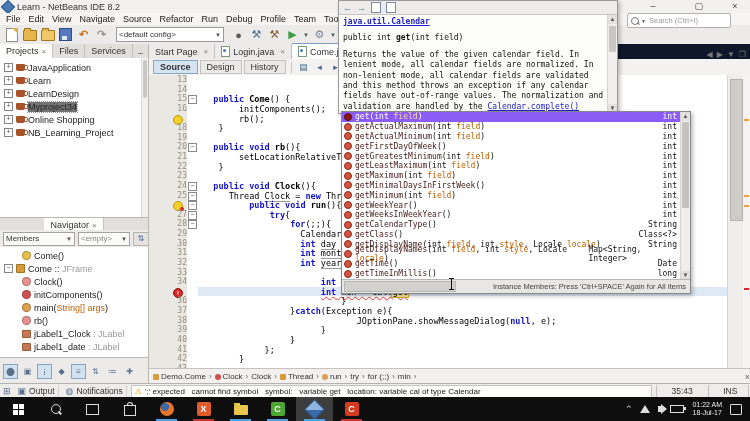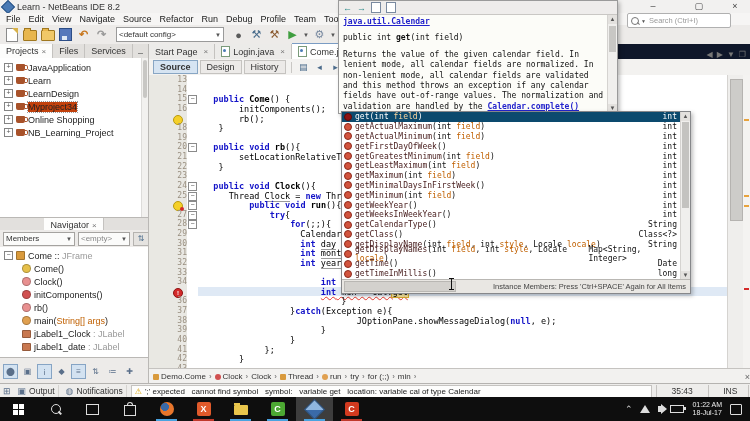--- a/index.html
+++ b/index.html
@@ -34,21 +34,21 @@
   .lp-tab{padding:1px 6px;font-size:9px;color:#333;border-right:1px solid #c4c2bf;height:12px;line-height:12px;}
   .lp-tab.active{background:#fdfdfc;font-weight:normal;}
   .tab-x{color:#777;margin-left:3px;font-size:8px;}
   .panel-min{margin-left:auto;padding:0 5px;color:#555;}
   #lp-tree{left:0;top:58px;width:148px;height:159px;background:#fff;border-right:1px solid #bab8b5;padding-top:3px;}
   .prow{display:flex;align-items:center;height:13px;gap:3px;padding-left:4px;}
   .expander{width:7px;height:7px;border:1px solid #848484;background:#fff;font-size:7px;line-height:5px;text-align:center;color:#555;flex:none;}
   .mug{width:9px;height:7px;background:#a8522a;border-radius:1px 1px 2px 2px;position:relative;flex:none;}
   .mug::after{content:"";position:absolute;right:-3px;top:1px;width:2px;height:3px;border:1px solid #a8522a;border-left:none;border-radius:0 2px 2px 0;}
   .plabel{font-size:9px;}
-  .plabel.sel{background:#c2410c;outline:1px dotted #999;}
+  .plabel.sel{background:#737373;outline:1px dotted #999;}
   #lp-vscroll{left:141px;top:58px;width:6px;height:159px;background:#f2f1ef;border-left:1px solid #dddcda;}
   #lp-vthumb{position:absolute;left:1px;top:2px;width:4px;height:38px;background:#c8c7c4;border-radius:2px;}
   #nav-title{left:0;top:217px;width:148px;height:13px;background:#e2e0dd;border-top:1px solid #bab8b5;border-bottom:1px solid #bab8b5;display:flex;align-items:center;flex-direction:column;}
   #nav-title .lp-tab{background:#fdfdfc;}
   #nav-combos{left:0;top:230px;width:148px;height:17px;background:#edebe9;display:flex;align-items:center;gap:3px;padding:0 3px;border-right:1px solid #bab8b5;}
   .combo{height:12px;background:#fbfbfa;border:1px solid #a5a3a0;display:flex;align-items:center;justify-content:space-between;font-size:8px;padding:0 2px;color:#333;}
   #combo-members{width:66px;}
   #combo-filter{width:46px;color:#888;}
   .sortbtn{width:14px;height:12px;border:1px solid #b5b3b0;background:#e5e3e0;font-size:8px;text-align:center;line-height:11px;color:#4a6a8a;}
   #nav-tree{left:0;top:247px;width:148px;height:110px;background:#fff;border-right:1px solid #bab8b5;padding-top:2px;}
@@ -158,21 +158,21 @@
   #jd-sig{margin:6px 0;}
   #jd-sig b{font-weight:bold;}
   #jd-scroll{position:absolute;right:0;top:14px;bottom:0;width:9px;background:#f0efed;border-left:1px solid #d5d3d0;}
   .sc-btn{height:9px;text-align:center;font-size:6px;color:#555;line-height:9px;background:#e3e1de;}
   .sc-btn.bot{position:absolute;bottom:0;left:0;right:0;}
   #jd-thumb{position:absolute;left:1px;top:11px;width:7px;height:26px;background:#c8c7c4;}
   
   #completion{left:341px;top:111px;width:348px;height:181px;background:#fff;border:1px solid #86878a;z-index:30;box-shadow:2px 2px 4px rgba(0,0,0,.25);}
   #cp-list{position:absolute;left:0;top:0;right:9px;bottom:13px;overflow:hidden;}
   .crow{display:flex;align-items:center;height:9.8px;gap:3px;padding:0 4px 0 2px;font:8px "DejaVu Sans Mono",monospace;color:#111;}
-  .crow.sel{background:#0c4a6e;color:#fff;}
+  .crow.sel{background:#8b5cf6;color:#fff;}
   .ci{width:6px;height:6px;border-radius:50%;background:#d2543e;border:1px solid #8e2a1c;flex:none;}
   .crow.sel .ci{background:#8e1414;border-color:#5a0a0a;}
   .cname{color:#4a2020;} .crow.sel .cname{color:#fff;}
   .cpn{color:#c06000;} .crow.sel .cpn{color:#ffd9a0;}
   .cret{margin-left:auto;color:#111;} .crow.sel .cret{color:#fff;}
   #cp-scroll{position:absolute;right:0;top:0;width:9px;bottom:13px;background:#f0efed;border-left:1px solid #d5d3d0;}
   #cp-thumb{position:absolute;left:1px;top:10px;width:7px;height:86px;background:#c4c3c0;}
   #cp-footer{position:absolute;left:0;right:0;bottom:0;height:13px;background:#e9e7e3;border-top:1px solid #b9b7b3;display:flex;align-items:center;}
   #cp-hscroll{width:110px;height:9px;background:#d3d1cd;border:1px solid #b9b7b3;margin-left:2px;}
   #cp-hint{margin-left:auto;font-size:7.5px;color:#444;padding-right:4px;}
@@ -299,44 +299,44 @@
         <span>Members</span>
         <span class="dd">▼</span>
       </span>
     <span class="combo" id="combo-filter">
         <span>&lt;empty&gt;</span>
         <span class="dd">▼</span>
       </span>
     <span class="sortbtn">⇅</span>
   </div>
   <div id="nav-tree" class="abs">
+      <div class="nrow child">
+        <span class="ic ic-ctor"></span>
+        <span><span>Come()</span></span>
+      </div>
       <div class="nrow">
         <span class="expander">−</span>
         <span class="ic ic-root"></span>
         <span><span>Come :: </span><span class="tok-g">JFrame</span></span>
       </div>
       <div class="nrow child">
-        <span class="ic ic-ctor"></span>
-        <span><span>Come()</span></span>
-      </div>
-      <div class="nrow child">
         <span class="ic ic-meth"></span>
         <span><span>Clock()</span></span>
       </div>
       <div class="nrow child">
         <span class="ic ic-priv"></span>
         <span><span>initComponents()</span></span>
       </div>
       <div class="nrow child">
+        <span class="ic ic-stat"></span>
+        <span><span>main(</span><span class="tok-o">String[] args</span><span>)</span></span>
+      </div>
+      <div class="nrow child">
         <span class="ic ic-meth"></span>
         <span><span>rb()</span></span>
-      </div>
-      <div class="nrow child">
-        <span class="ic ic-stat"></span>
-        <span><span>main(</span><span class="tok-o">String[] args</span><span>)</span></span>
       </div>
       <div class="nrow child">
         <span class="ic ic-fld"></span>
         <span><span>jLabel1_Clock</span><span class="tok-g"> : JLabel</span></span>
       </div>
       <div class="nrow child">
         <span class="ic ic-fld"></span>
         <span><span>jLabel1_date</span><span class="tok-g"> : JLabel</span></span>
       </div>
     </div>
@@ -632,21 +632,21 @@
   <div id="javadoc" class="abs">
     <div id="jd-toolbar">
       <span class="jd-arrow">←</span>
       <span class="jd-arrow">→</span>
       <span class="jd-doc"></span>
       <span class="jd-doc"></span>
     </div>
     <div id="jd-body">
       <span class="jd-link">java.util.Calendar</span>
       <div id="jd-sig"><span>public int </span><b>get</b><span>(int field)</span></div>
-      <div><span>Returns the value of the given calendar field. In lenient mode, all calendar fields are normalized. In non-lenient mode, all calendar fields are validated and this method throws an exception if any calendar fields have out-of-range values. The normalization and validation are handled by the </span><span class="jd-link" style="font-weight:bold;">Calendar.complete()</span></div>
+      <div><span>Returns the value of the given calendar field. In lenient mode, all calendar fields are normalized. In non-lenient mode, all calendar fields are validated and this method throws an exception if any calendar fields have out-of-range values. The normalization and validation are handled by the </span><span class="jd-link" style="font-weight:normal;">Calendar.complete()</span></div>
     </div>
     <div id="jd-scroll">
       <div class="sc-btn">▲</div>
       <div id="jd-thumb"></div>
       <div class="sc-btn bot">▼</div>
     </div>
   </div>
 
   <div id="completion" class="abs">
     <div id="cp-list">

